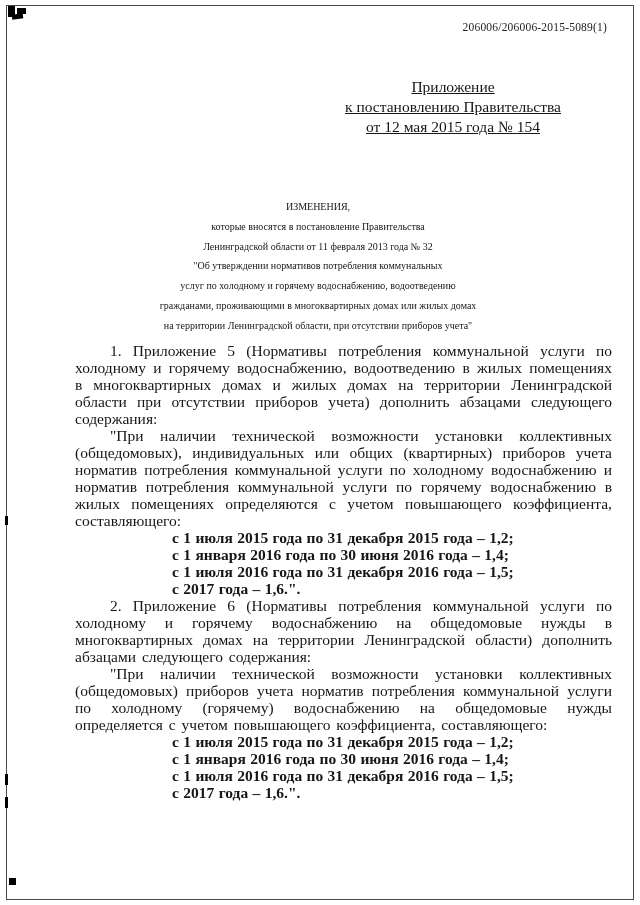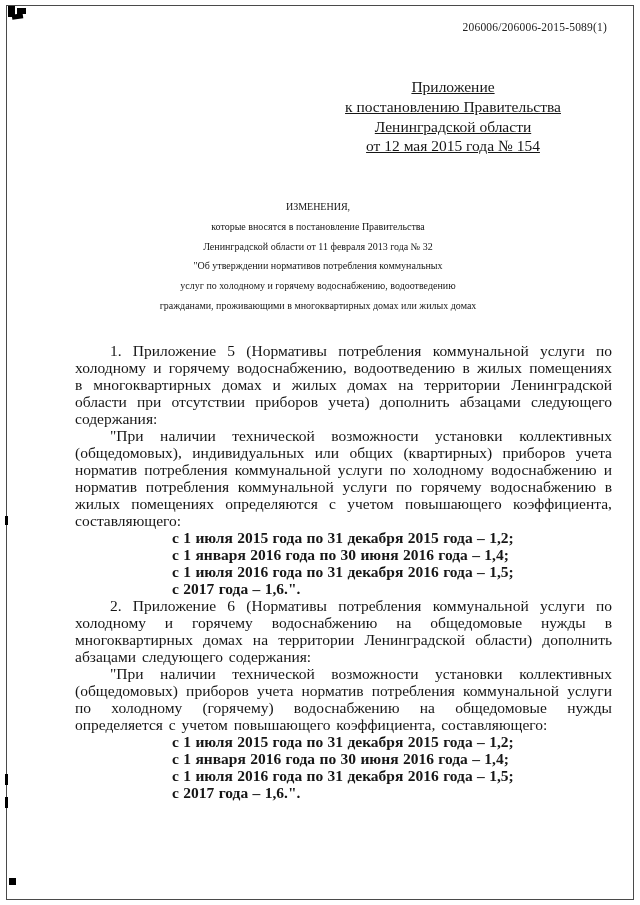--- a/index.html
+++ b/index.html
@@ -98,31 +98,31 @@
 <div class="mark m2"></div>
 <div class="mark m3"></div>
 <div class="mark m4"></div>
 <div class="mark m5"></div>
 
 <div class="doc-number">206006/206006-2015-5089(1)</div>
 
 <div class="annex-block">
   <span class="line">Приложение</span>
   <span class="line">к постановлению Правительства</span>
-  <span class="line">Ленинградской области</span>
   <span class="line">от 12 мая 2015 года № 154</span>
 </div>
 
 <div class="title-block">
   <span class="line">ИЗМЕНЕНИЯ,</span>
   <span class="line">которые вносятся в постановление Правительства</span>
   <span class="line">Ленинградской области от 11 февраля 2013 года № 32</span>
   <span class="line">"Об утверждении нормативов потребления коммунальных</span>
   <span class="line">услуг по холодному и горячему водоснабжению, водоотведению</span>
   <span class="line">гражданами, проживающими в многоквартирных домах или жилых домах</span>
+  <span class="line">на территории Ленинградской области, при отсутствии приборов учета"</span>
 </div>
 
 <div class="body-block">
   <p>1. Приложение 5 (Нормативы потребления коммунальной услуги по холодному и горячему водоснабжению, водоотведению в жилых помещениях в многоквартирных домах и жилых домах на территории Ленинградской области при отсутствии приборов учета) дополнить абзацами следующего содержания:</p>
   <p>"При наличии технической возможности установки коллективных (общедомовых), индивидуальных или общих (квартирных) приборов учета норматив потребления коммунальной услуги по холодному водоснабжению и норматив потребления коммунальной услуги по горячему водоснабжению в жилых помещениях определяются с учетом повышающего коэффициента, составляющего:</p>
   <p class="date-line">с 1 июля 2015 года по 31 декабря 2015 года – 1,2;</p>
   <p class="date-line">с 1 января 2016 года по 30 июня 2016 года – 1,4;</p>
   <p class="date-line">с 1 июля 2016 года по 31 декабря 2016 года – 1,5;</p>
   <p class="date-line">с 2017 года – 1,6.".</p>
   <p>2. Приложение 6 (Нормативы потребления коммунальной услуги по холодному и горячему водоснабжению на общедомовые нужды в многоквартирных домах на территории Ленинградской области) дополнить абзацами следующего содержания:</p>

